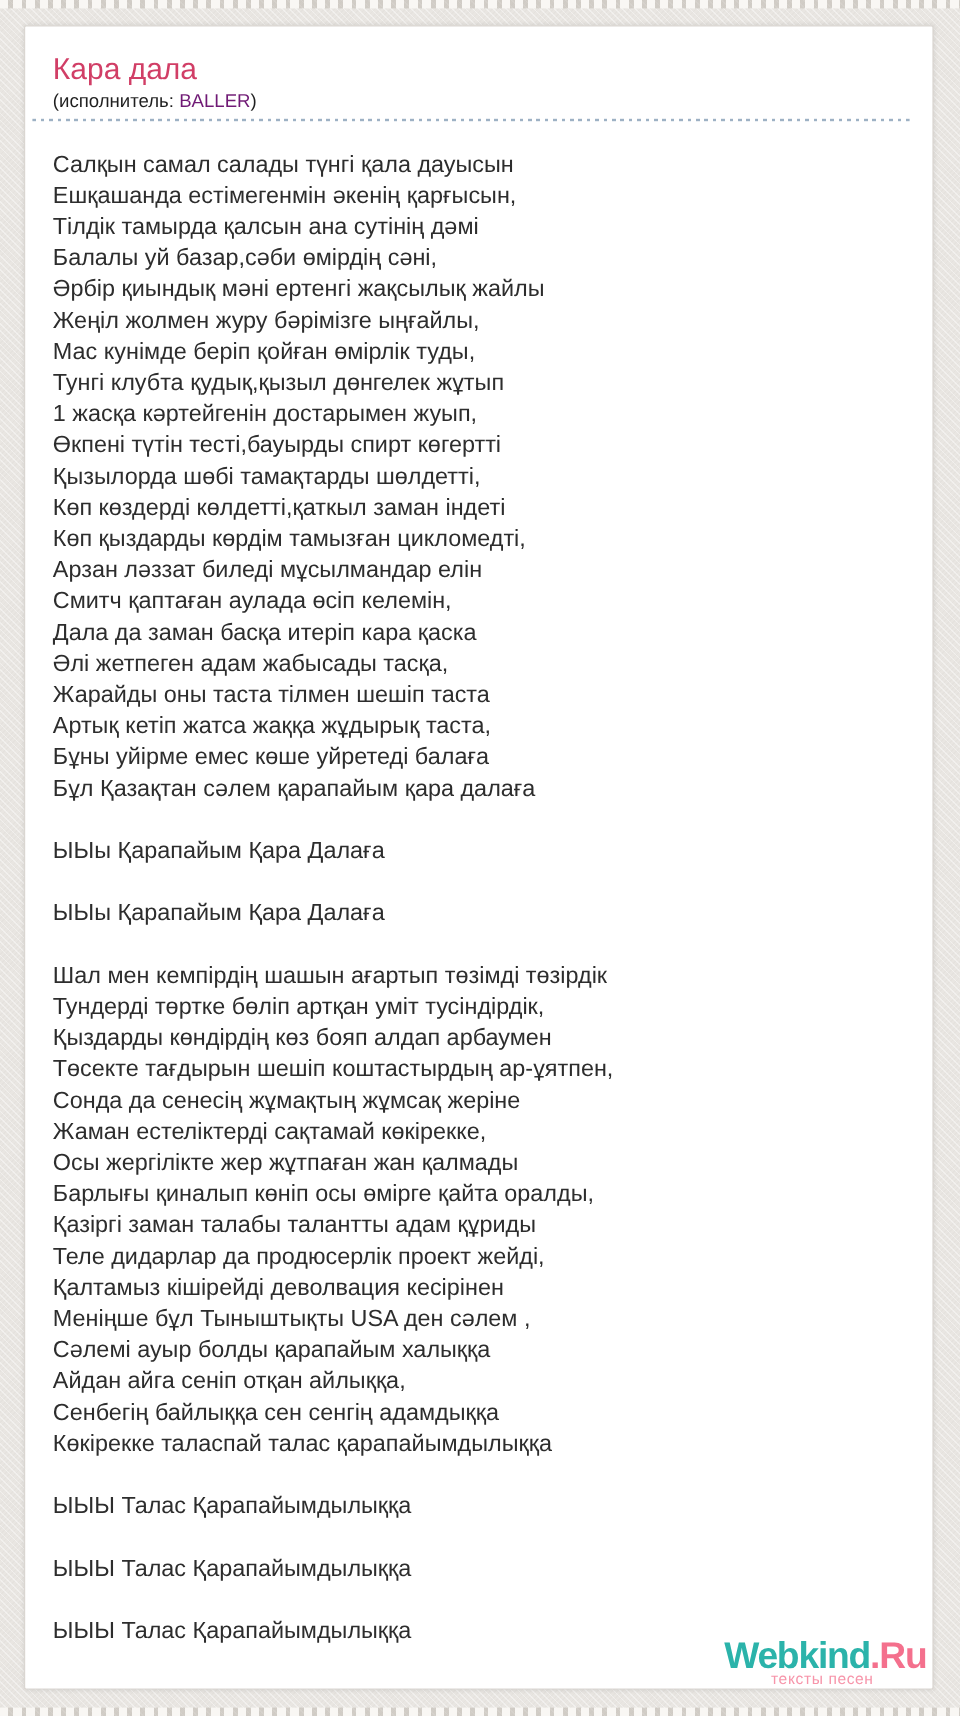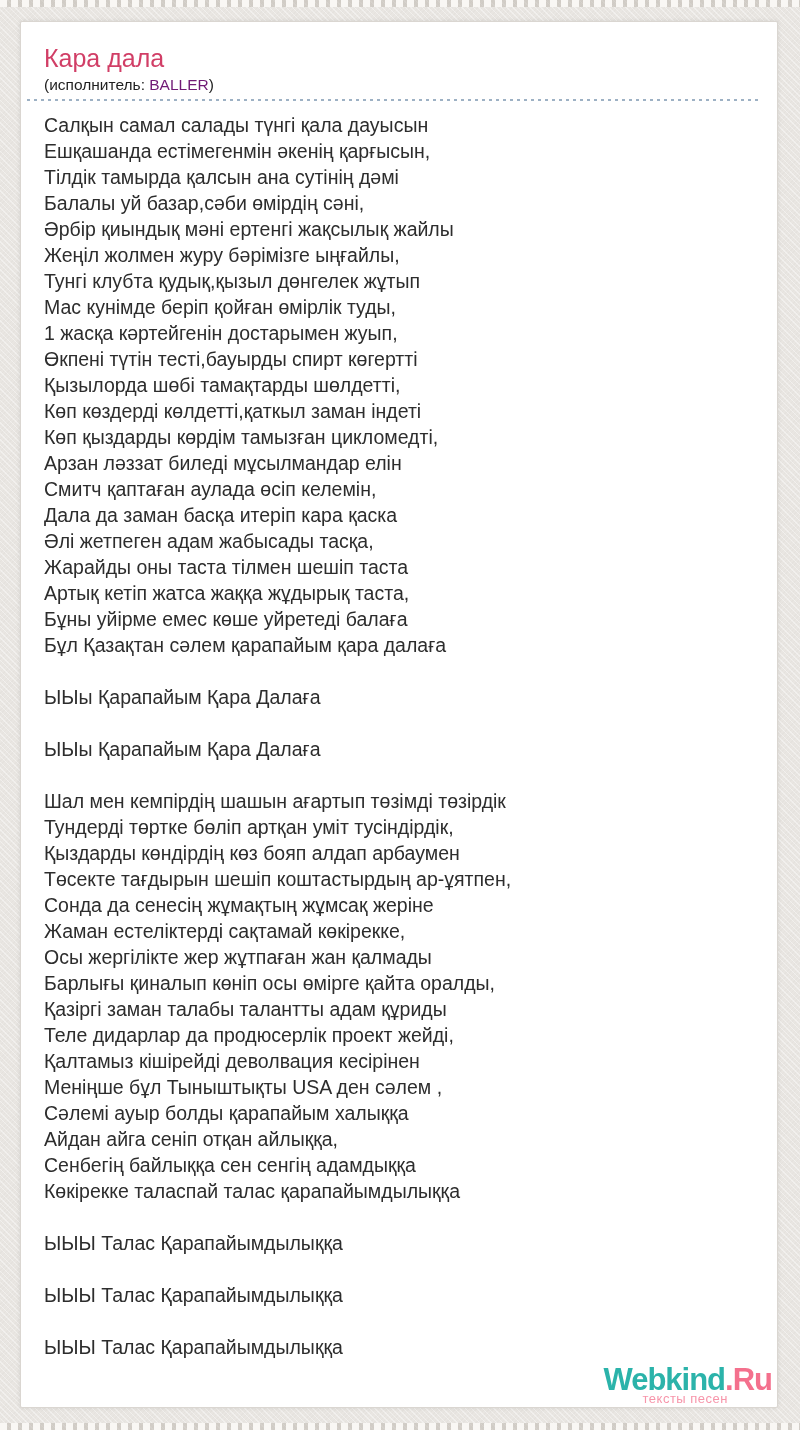--- a/index.html
+++ b/index.html
@@ -33,21 +33,21 @@
   }
   .artist-line {
     margin-top:3px; font-size:15.5px; line-height:20px; color:#1f1f1f;
   }
   .artist-link { color:#701a75; text-decoration:none; cursor:pointer; }
   .dotted-separator {
     margin:4px -4px 0 -17px; height:2px;
     background-image:repeating-linear-gradient(90deg, #9db1c4 0 3px, transparent 3px 7px);
   }
   .lyrics {
-    margin-top:11px;
+    margin-top:23px;
     font-size:19.5px; line-height:26px; color:#2d2d2d;
   }
   .lyrics .line { min-height:26px; white-space:nowrap; }
   .logo {
     position:absolute; right:5px; bottom:2px; text-align:right;
     text-decoration:none; cursor:pointer; line-height:1;
   }
   .logo-line1 { font-weight:bold; font-size:31px; letter-spacing:-1px; }
   .logo-main { color:#2bb3aa; }
   .logo-ru { color:#f4708d; }
@@ -66,22 +66,22 @@
   <div class="artist-line"><span>(исполнитель:</span><span>&nbsp;</span><a class="artist-link">BALLER</a><span>)</span></div>
   <div class="dotted-separator"></div>
 
   <div class="lyrics" id="lyrics">
       <div class="line">Салқын самал салады түнгі қала дауысын</div>
       <div class="line">Ешқашанда естімегенмін әкенің қарғысын,</div>
       <div class="line">Тілдік тамырда қалсын ана сутінің дәмі</div>
       <div class="line">Балалы уй базар,сәби өмірдің сәні,</div>
       <div class="line">Әрбір қиындық мәні ертенгі жақсылық жайлы</div>
       <div class="line">Жеңіл жолмен журу бәрімізге ыңғайлы,</div>
+      <div class="line">Мас кунімде беріп қойған өмірлік туды,</div>
       <div class="line">Тунгі клубта қудық,қызыл дөнгелек жұтып</div>
-      <div class="line">Мас кунімде беріп қойған өмірлік туды,</div>
       <div class="line">1 жасқа кәртейгенін достарымен жуып,</div>
       <div class="line">Өкпені түтін тесті,бауырды спирт көгертті</div>
       <div class="line">Қызылорда шөбі тамақтарды шөлдетті,</div>
       <div class="line">Көп көздерді көлдетті,қаткыл заман індеті</div>
       <div class="line">Көп қыздарды көрдім тамызған цикломедті,</div>
       <div class="line">Арзан ләззат биледі мұсылмандар елін</div>
       <div class="line">Смитч қаптаған аулада өсіп келемін,</div>
       <div class="line">Дала да заман басқа итеріп кара қаска</div>
       <div class="line">Әлі жетпеген адам жабысады тасқа,</div>
       <div class="line">Жарайды оны таста тілмен шешіп таста</div>

